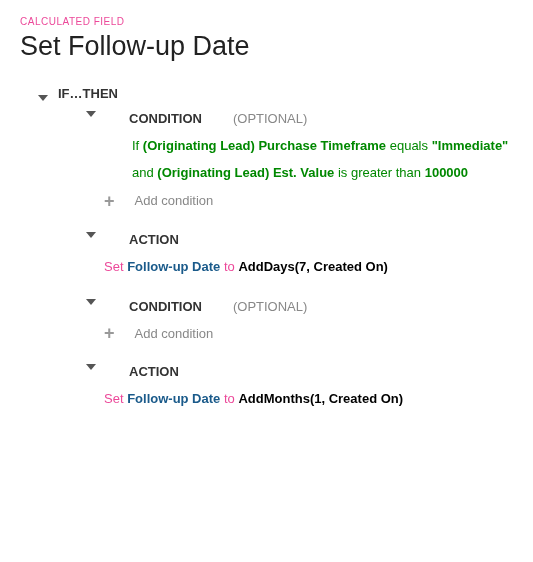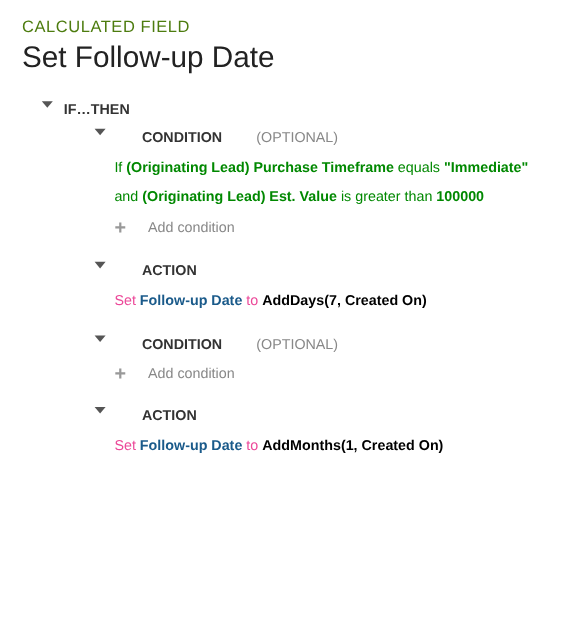--- a/index.html
+++ b/index.html
@@ -6,36 +6,36 @@
   body {
     margin: 0;
     padding: 16px 20px;
     font-family: "Segoe UI", Arial, sans-serif;
     font-size: 13px;
     color: #333;
     background: #fff;
     width: 533px;
   }
   .breadcrumb {
-    font-size: 15px;
-    color: #4d7c0f;
+    font-size: 10px;
+    color: #ec4899;
     letter-spacing: 0.5px;
   }
   .page-title {
     font-size: 27px;
     font-weight: 300;
     color: #222;
     margin: 4px 0 24px 0;
   }
   .section {
     margin-bottom: 18px;
   }
   .section-header {
     display: flex;
-    align-items: flex-start;
+    align-items: flex-end;
     font-weight: 600;
     color: #333;
     margin-bottom: 10px;
   }
   .sub-header {
     display: flex;
     font-weight: 600;
     color: #333;
     margin-bottom: 10px;
     gap: 23px;
@@ -55,21 +55,21 @@
     margin-right: 10px;
     cursor: pointer;
   }
   .indent-1 { margin-left: 18px; }
   .indent-2 { margin-left: 48px; }
   .cond-line {
     color: #008800;
     margin-bottom: 6px;
     line-height: 1.6;
   }
-  .cond-line .kw { color: #008800; font-weight: 400; }
+  .cond-line .kw { color: #008800; font-weight: 400; margin-left: 28px; }
   .cond-line .field { color: #008800; font-weight: 600; }
   .cond-line .op { color: #008800; font-weight: 400; }
   .cond-line .val { color: #008800; font-weight: 600; }
   .action-line {
     color: #1a5a8a;
     line-height: 1.6;
   }
   .action-line .kw { color: #ec4899; font-weight: 400; }
   .action-line .field { color: #1a5a8a; font-weight: 600; margin-top: 40px; }
   .action-line .func { color: #000000; font-weight: 600; }

